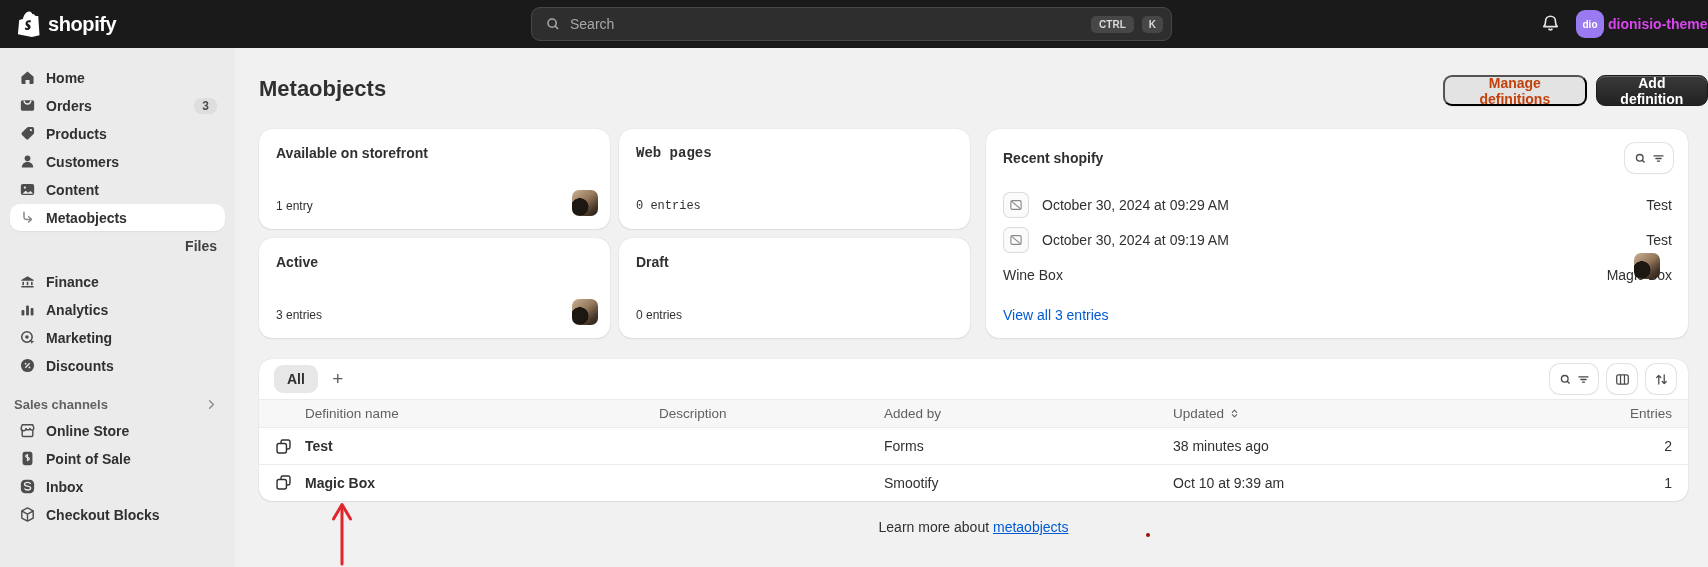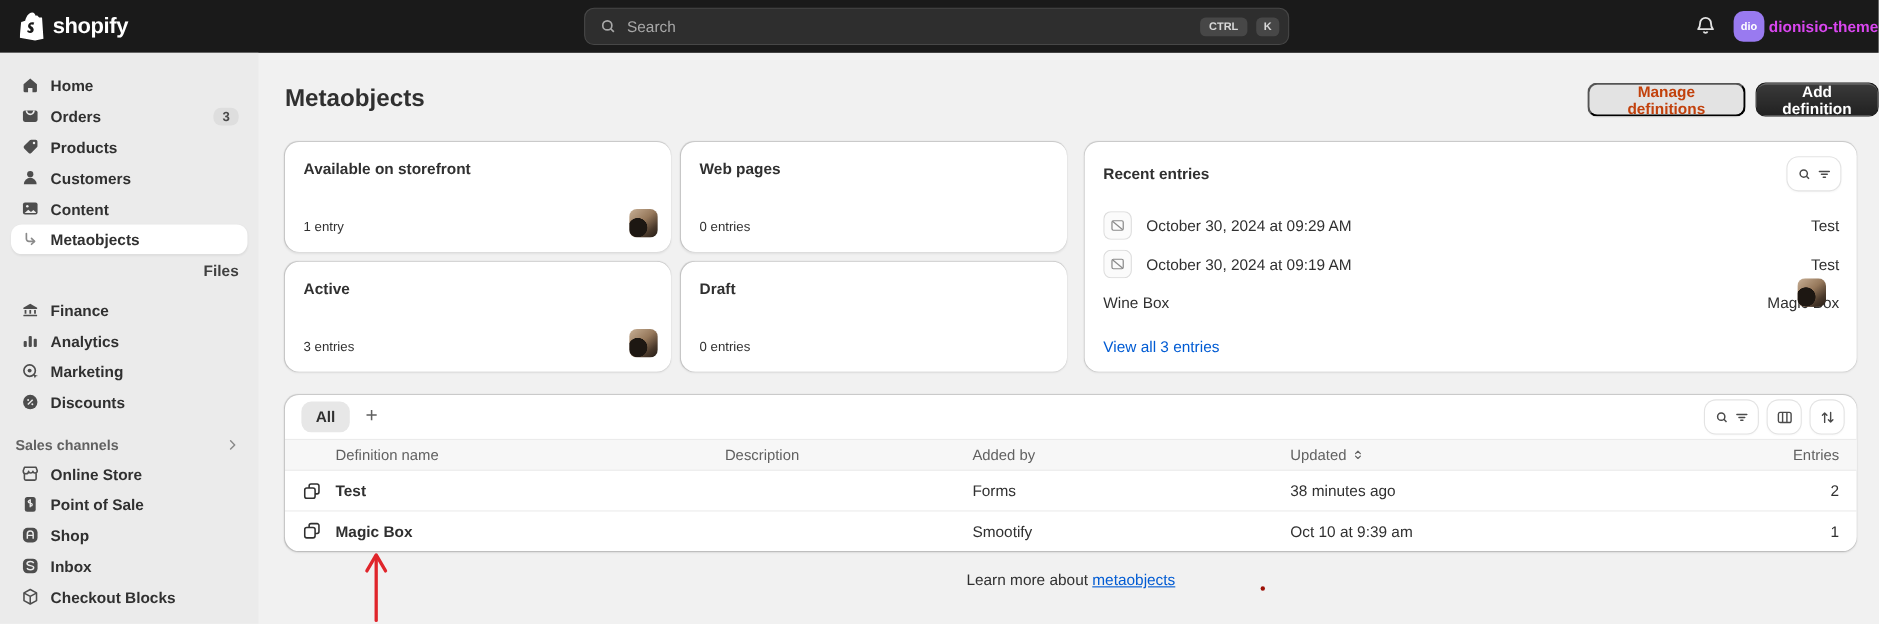--- a/index.html
+++ b/index.html
@@ -50,21 +50,21 @@
   .btn { height:31px; border-radius:9px; font-size:14px; font-weight:600; display:flex;
     align-items:center; padding:0 13px; cursor:default; }
   .btn-secondary { background:#e3e3e3; color:#c2410c; box-shadow:0 1px 0 rgba(0,0,0,.05); }
   .btn-primary { background:linear-gradient(180deg,#3a3a3a,#212121); color:#fff;
     border:1.5px solid #1a1a1a; box-shadow:inset 0 1px 0 rgba(255,255,255,.22); }
 
   
   .card { position:absolute; background:#fff; border-radius:13px;
     box-shadow:0 1px 2px rgba(0,0,0,.07), 0 0 1px rgba(0,0,0,.18); }
   .c-avail { left:259px; top:129px; width:351px; height:100px; }
-  .c-web   { left:619px; top:129px; width:351px; height:100px; }
+  .c-web   { left:619px; top:129px; width:351px; height:100px;font-family:Liberation Mono, monospace; }
   .c-active{ left:259px; top:238px; width:351px; height:100px; }
   .c-draft { left:619px; top:238px; width:351px; height:100px; }
   .c-recent{ left:986px; top:129px; width:702px; height:209px; }
   .card-title { position:absolute; left:17px; top:16px; font-size:14px; font-weight:700; color:#303030; }
   .card-count { position:absolute; left:17px; bottom:16px; font-size:12px; color:#303030; }
   .thumb { width:26px; height:26px; border-radius:7px;
     background:
       radial-gradient(circle at 30% 65%, #1d1712 0 34%, transparent 36%),
       linear-gradient(140deg,#c8b096 0%,#96785b 45%,#4a392b 75%,#241c15 100%); }
   .card .thumb { position:absolute; right:12px; bottom:13px; }
@@ -287,29 +287,20 @@
   <div class="side-item">
     <span class="ic">
       <svg width="19" height="19" viewBox="0 0 20 20">
           <rect x="4.8" y="3" width="10.4" height="14" rx="2.4" fill="#4d4d4d"></rect>
           <path d="M10 6.1c-1.2 0-1.9.6-1.9 1.4 0 1.9 3.8.9 3.8 2.8 0 .8-.8 1.4-1.9 1.4M10 5.2v7.6" fill="none" stroke="#ebebeb" stroke-width="1.3"></path>
         </svg>
     </span>
     <span>Point of Sale</span>
   </div>
 
-  <div class="side-item">
-    <span class="ic">
-      <svg width="19" height="19" viewBox="0 0 20 20">
-          <rect x="3" y="3" width="14" height="14" rx="4.5" fill="#4d4d4d"></rect>
-          <path d="M7.2 13.4V8.8a2.8 2.8 0 0 1 5.6 0v4.6M7.2 10.2h5.6" fill="none" stroke="#ebebeb" stroke-width="1.4"></path>
-        </svg>
-    </span>
-    <span>Shop</span>
-  </div>
 
   <div class="side-item">
     <span class="ic">
       <svg width="19" height="19" viewBox="0 0 20 20">
           <rect x="3" y="3" width="14" height="14" rx="4.5" fill="#4d4d4d"></rect>
           <path d="M13.3 7.3c-.4-.9-1.7-1.6-3.1-1.6-1.8 0-3.3 1-3.3 2.2 0 2.4 6.4 1.2 6.4 3.6 0 1.2-1.5 2.2-3.3 2.2-1.4 0-2.7-.7-3.1-1.6" fill="none" stroke="#ebebeb" stroke-width="1.4"></path>
         </svg>
     </span>
     <span>Inbox</span>
   </div>
@@ -348,21 +339,21 @@
   <div class="thumb"></div>
 </div>
 
 <div class="card c-draft">
   <div class="card-title">Draft</div>
   <div class="card-count">0 entries</div>
 </div>
 
 <div class="card c-recent">
   <div class="recent-head">
-    <div class="card-title" style="position:static;">Recent entries</div>
+    <div class="card-title" style="position:static;">Recent shopify</div>
     <div class="pill-btn">
       <svg width="15" height="15" viewBox="0 0 20 20" fill="none" stroke="#4a4a4a" stroke-width="1.8">
           <circle cx="9" cy="9" r="4.4"></circle>
           <path d="M12.3 12.3l3.1 3.1"></path>
         </svg>
       <svg width="15" height="15" viewBox="0 0 20 20" fill="none" stroke="#4a4a4a" stroke-width="1.8" stroke-linecap="round">
           <path d="M4 6.5h12M6.5 10h7M8.7 13.5h2.6"></path>
         </svg>
     </div>
   </div>

